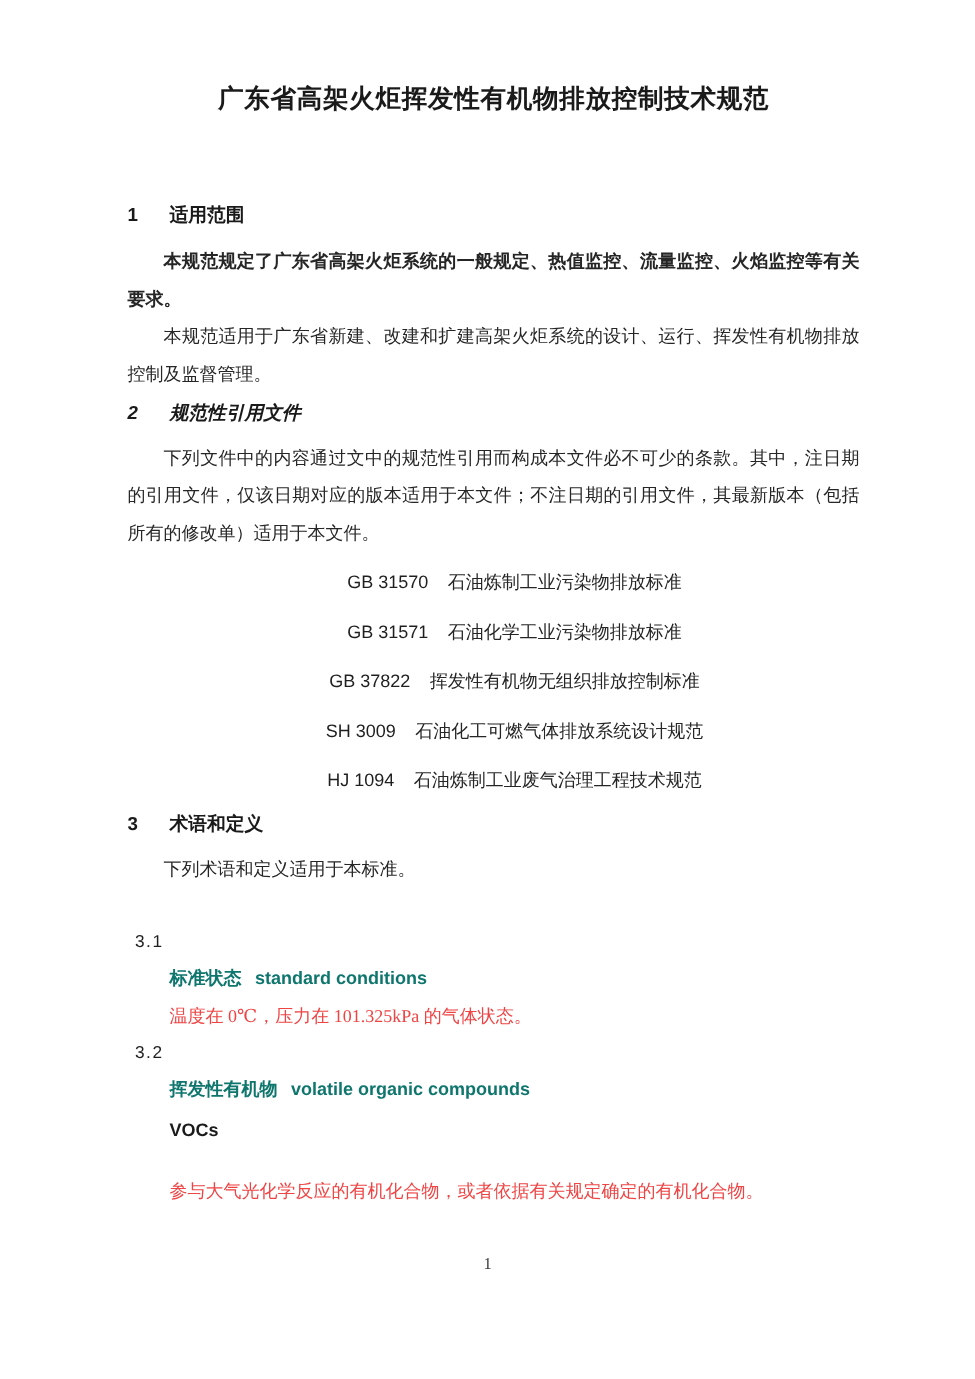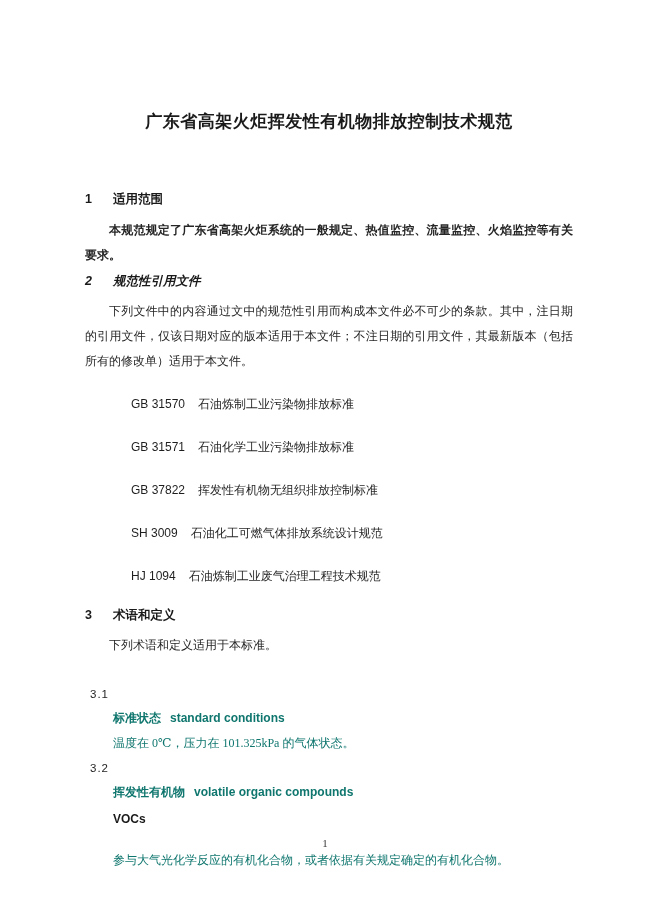--- a/index.html
+++ b/index.html
@@ -5,21 +5,21 @@
   html,body { margin:0; padding:0; background:#ffffff; }
   .page {
     position: relative;
     width: 650px;
     height: 919px;
     background: #ffffff;
     overflow: hidden;
     font-family: "Liberation Serif", "DejaVu Serif", serif;
     color: #232323;
     box-sizing: border-box;
-    padding: 108px 77px 0 85px;
+    padding: 52px 77px 0 85px;
   }
   
   .doc-title {
     margin: 0;
     text-align: center;
     font-family: "Liberation Sans", "DejaVu Sans", sans-serif;
     font-weight: bold;
     font-size: 17px;
     line-height: 28px;
     color: #1a1a1a;
@@ -48,26 +48,27 @@
     line-height: 25px;
     text-align: justify;
     text-indent: 2em;
     color: #262626;
   }
   .par-first { margin-top: 11px; font-weight: bold; }
   .par-gap   { margin-top: 10px; }
   
   .std-list { margin: 0; padding: 0; list-style: none; }
   .std-item {
-    margin: 18px;
+    margin: 8px;
     padding-left: 28px;
     font-size: 12px;
     line-height: 25px;
     color: #262626;
     white-space: nowrap;
+    text-align: center;
   }
   .std-code {
     font-family: "Liberation Sans", "DejaVu Sans", sans-serif;
     font-size: 12px;
     color: #1f1f1f;
     margin-right: 13px;
   }
   
   .term-number {
     margin: 28px 0 0 5px;
@@ -96,21 +97,21 @@
     font-size: 12px;
     line-height: 25px;
     color: #1a1a1a;
   }
   .term-def {
     margin: 0;
     padding-left: 28px;
     font-size: 12px;
     line-height: 25px;
     text-align: justify;
-    color: #0f766e;
+    color: #ef4444;
   }
   
   .page-footer {
     position: absolute;
     left: 0;
     bottom: 68px;
     width: 650px;
     text-align: center;
     font-size: 11px;
     line-height: 16px;
@@ -121,20 +122,21 @@
 <body>
 
 <div class="page">
 
   <h1 class="doc-title">广东省高架火炬挥发性有机物排放控制技术规范</h1>
 
   <h2 class="sec-heading h-scope">
     <span class="sec-num">1</span><span>适用范围</span>
   </h2>
   <p class="body-par par-first">本规范规定了广东省高架火炬系统的一般规定、热值监控、流量监控、火焰监控等有关要求。</p>
+  <p class="body-par">本规范适用于广东省新建、改建和扩建高架火炬系统的设计、运行、挥发性有机物排放控制及监督管理。</p>
 
   <h2 class="sec-heading h-references">
     <span class="sec-num">2</span><span>规范性引用文件</span>
   </h2>
   <p class="body-par par-gap">下列文件中的内容通过文中的规范性引用而构成本文件必不可少的条款。其中，注日期的引用文件，仅该日期对应的版本适用于本文件；不注日期的引用文件，其最新版本（包括所有的修改单）适用于本文件。</p>
 
   <ul class="std-list">
     <li class="std-item"><span class="std-code">GB 31570</span><span>石油炼制工业污染物排放标准</span></li>
     <li class="std-item"><span class="std-code">GB 31571</span><span>石油化学工业污染物排放标准</span></li>
     <li class="std-item"><span class="std-code">GB 37822</span><span>挥发性有机物无组织排放控制标准</span></li>

